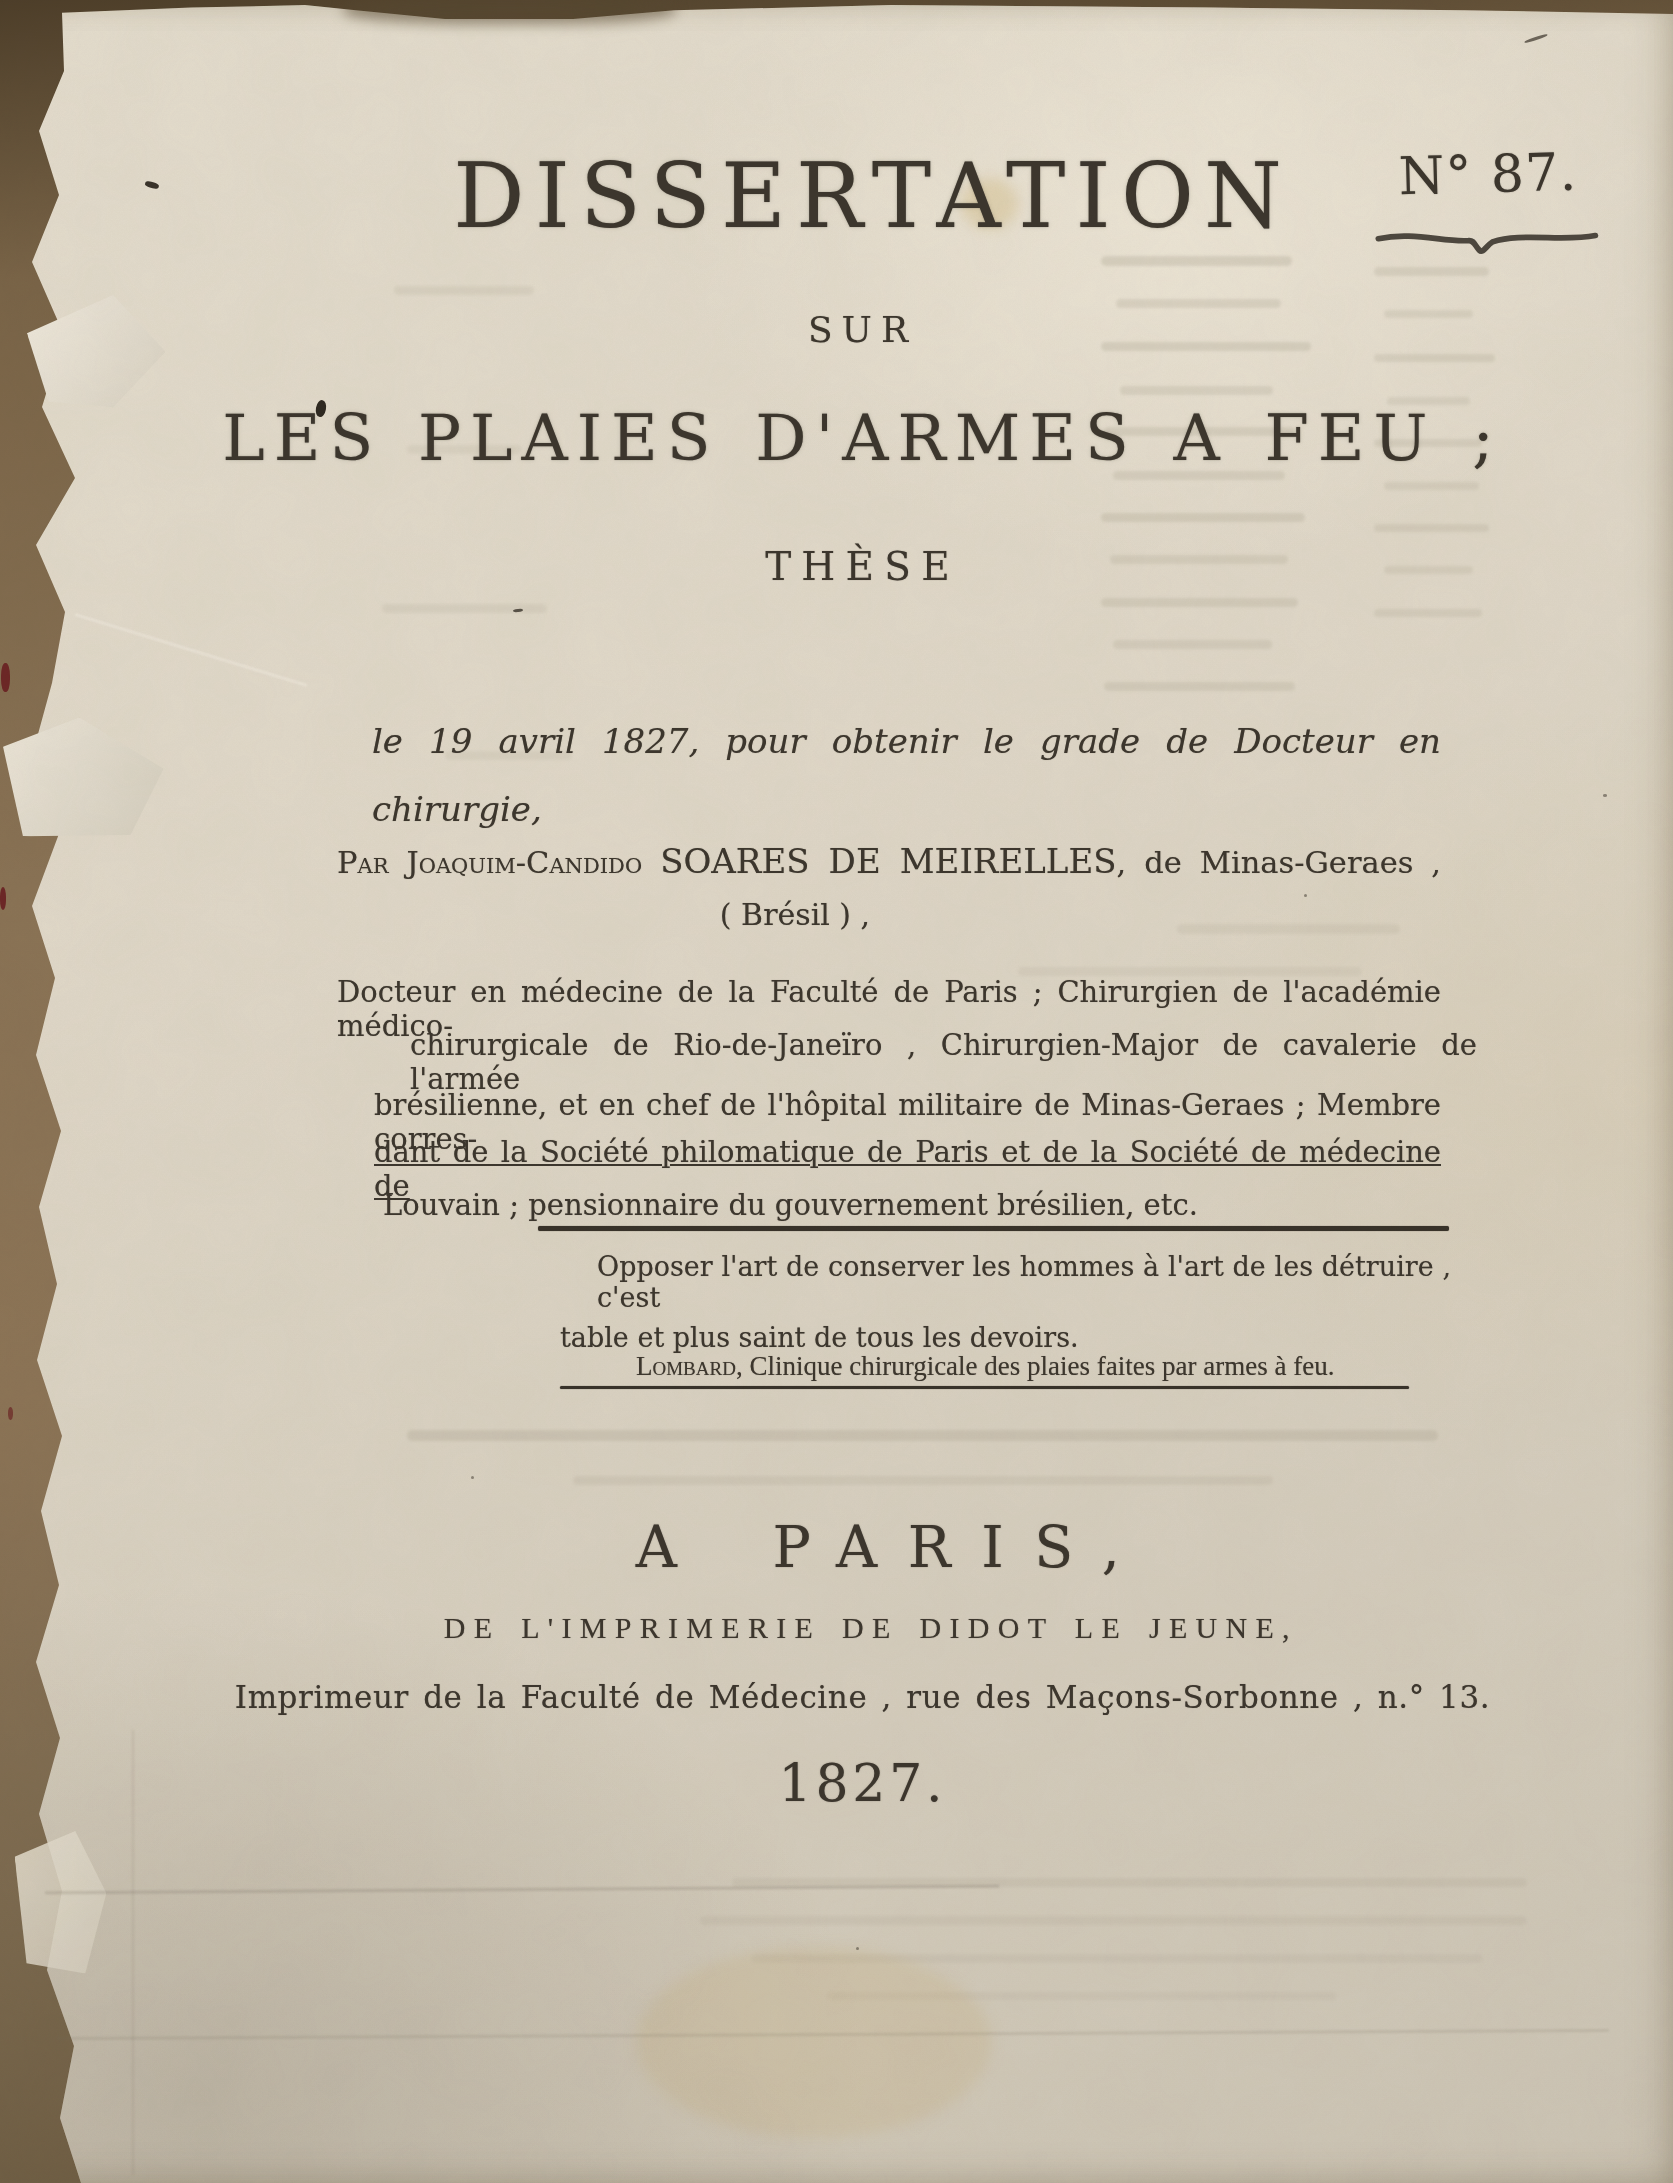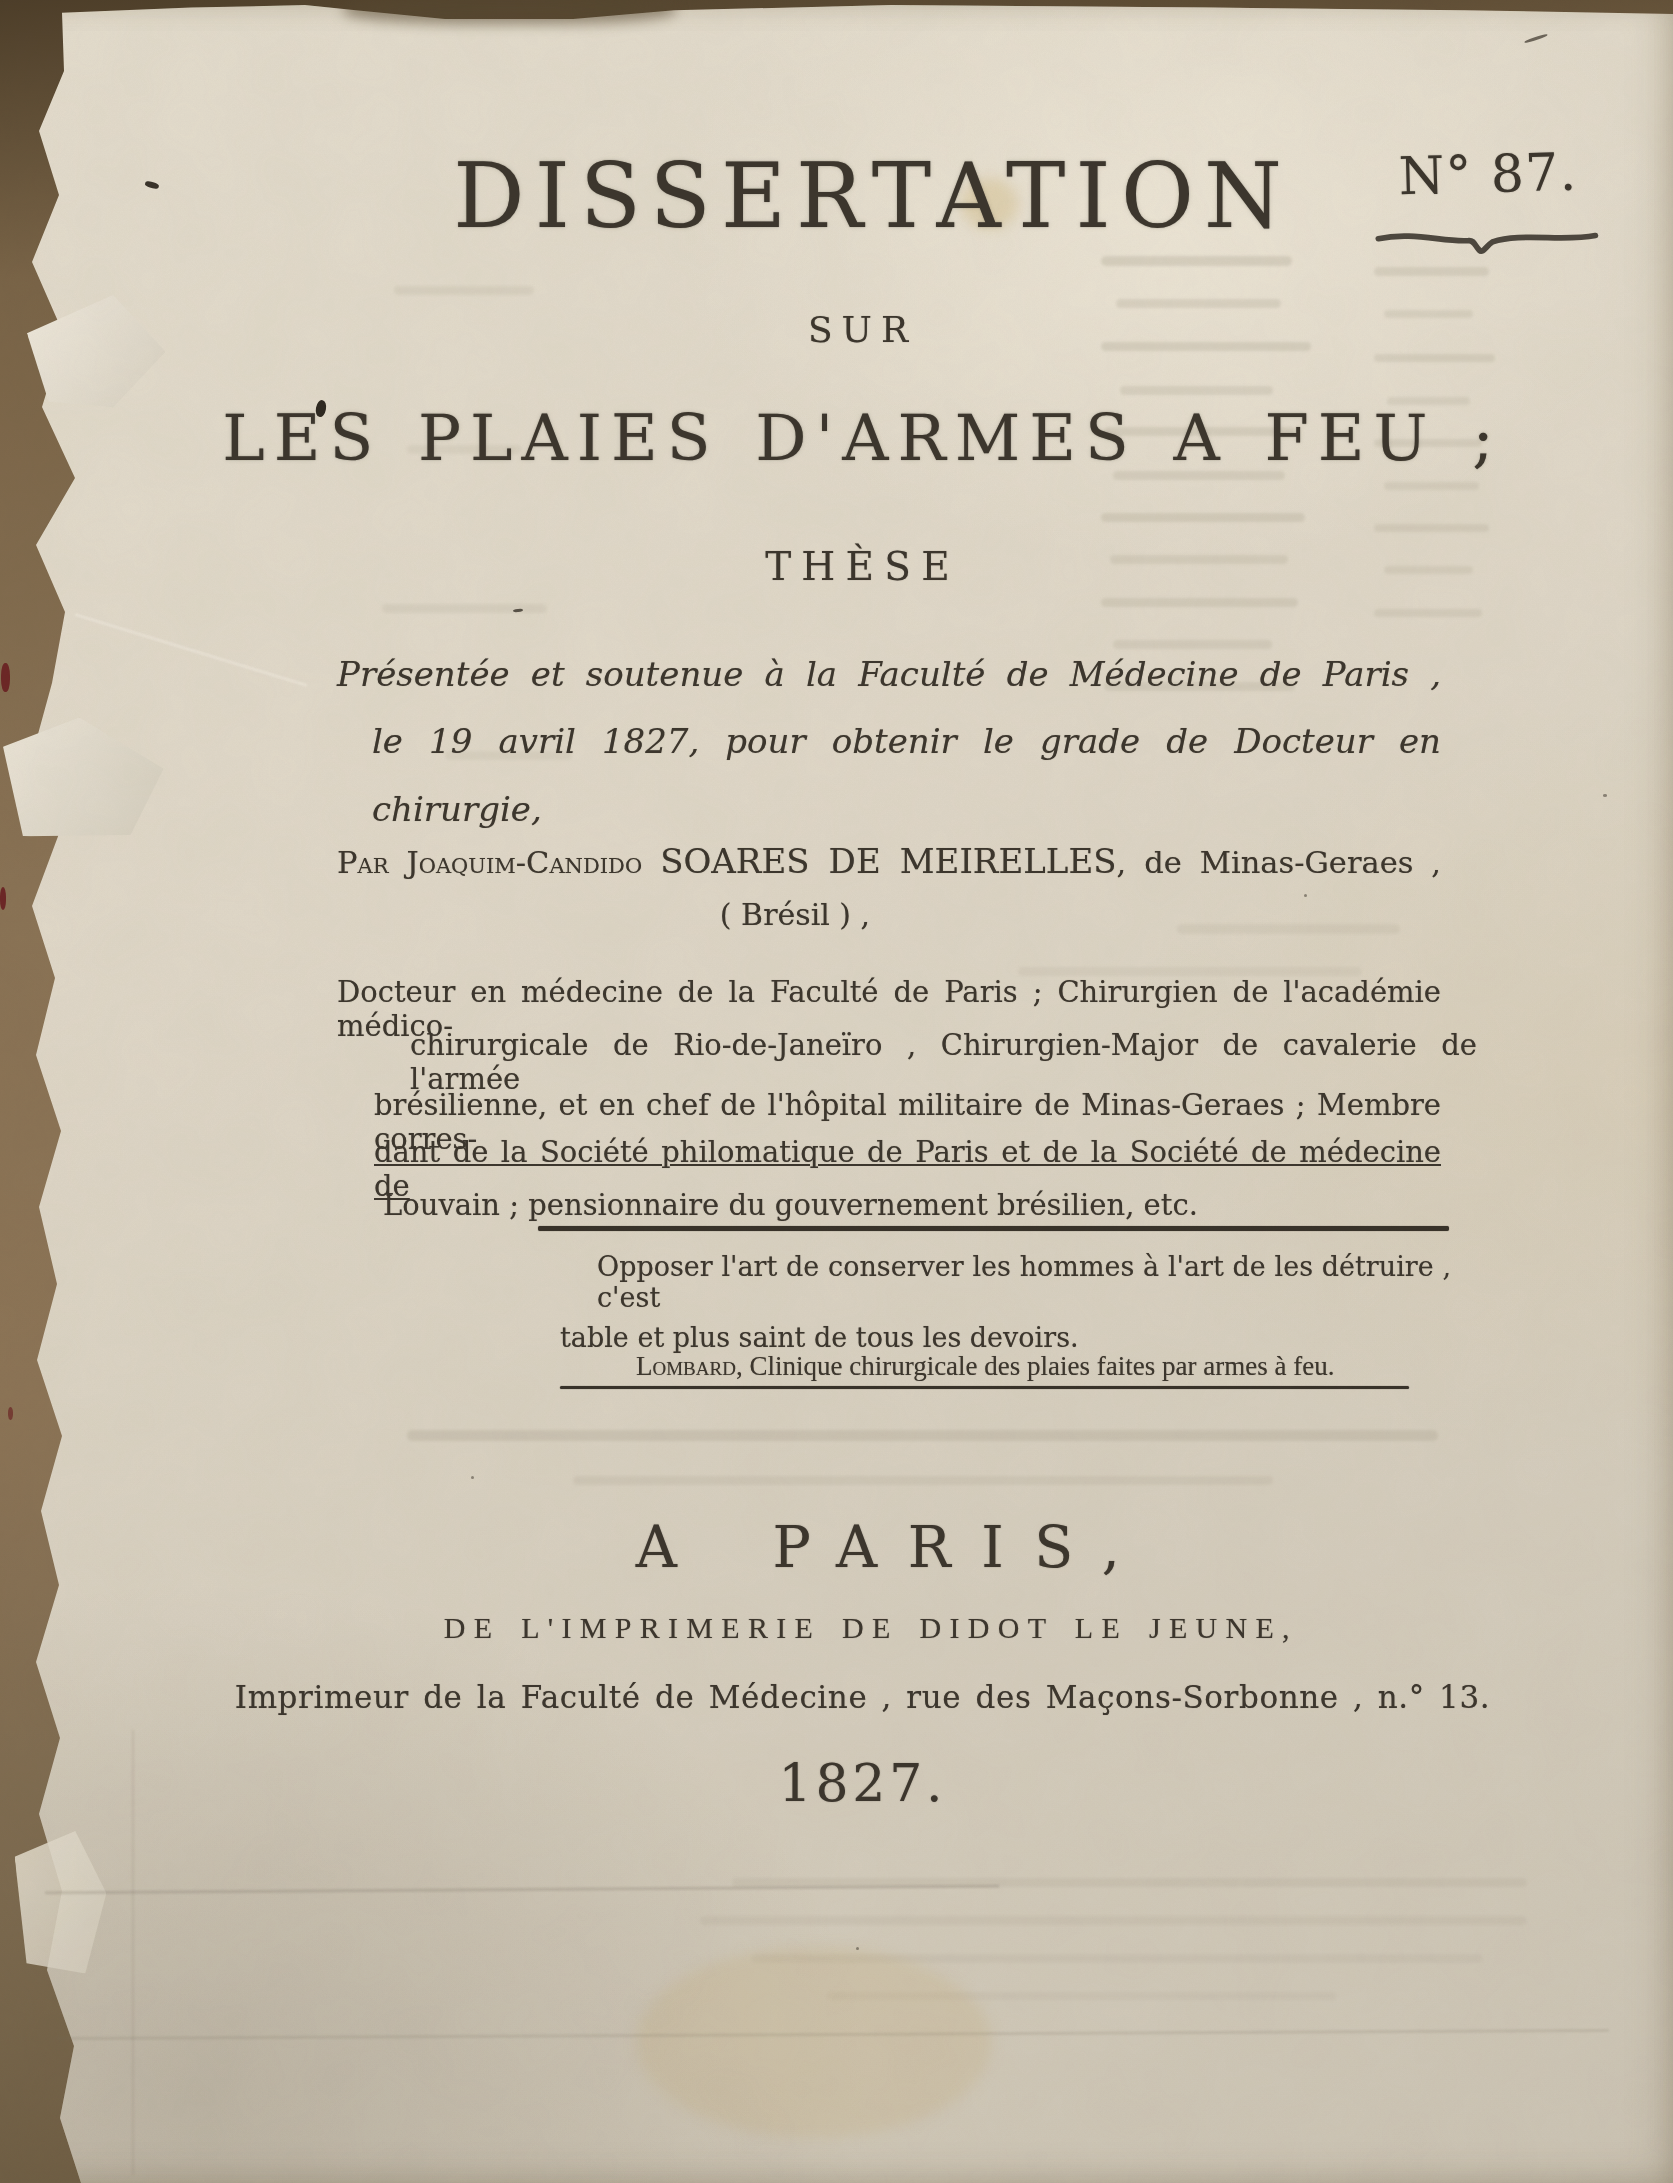--- a/index.html
+++ b/index.html
@@ -140,21 +140,20 @@
     </div>
     <svg class="swash" viewBox="0 0 360 52">
       <path d="M8,20 C62,8 112,26 150,23 C159,22 160,31 167,38 C173,44 178,31 188,25 C232,10 300,25 350,15" fill="none" stroke="#39332b" stroke-width="9" stroke-linecap="round" opacity=".88"></path>
     </svg>
 
     <div class="disp t-title">DISSERTATION</div>
     <div class="disp t-sur">SUR</div>
     <div class="disp t-subject">LES PLAIES D'ARMES A FEU ;</div>
     <div class="disp t-these">THÈSE</div>
 
-    <div class="line pres jl" style="left:337px;top:654px;width:1104px;">Présentée et soutenue à la Faculté de Médecine de Paris ,</div>
     <div class="line pres jl" style="left:372px;top:721px;width:1069px;">le 19 avril 1827, pour obtenir le grade de Docteur en</div>
     <div class="line pres" style="left:372px;top:789px;">chirurgie,</div>
 
     <div class="byline">
       <span class="smallcaps">Par Joaquim-Candido</span>
       <span class="byname">SOARES DE MEIRELLES</span><span>, de Minas-Geraes ,</span>
     </div>
     <div class="country">( Brésil ) ,</div>
 
     <div class="line cred jl" style="left:337px;top:975px;width:1104px;">Docteur en médecine de la Faculté de Paris ; Chirurgien de l'académie médico-</div>

